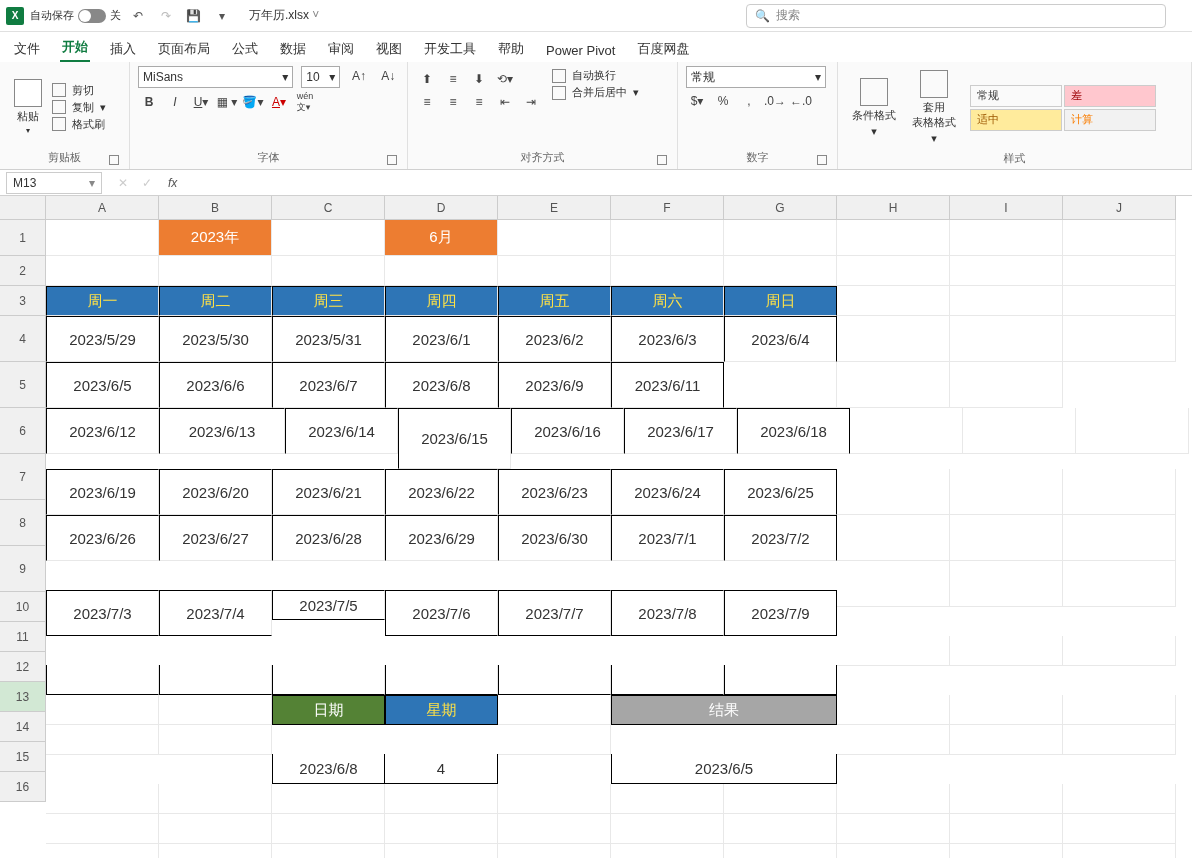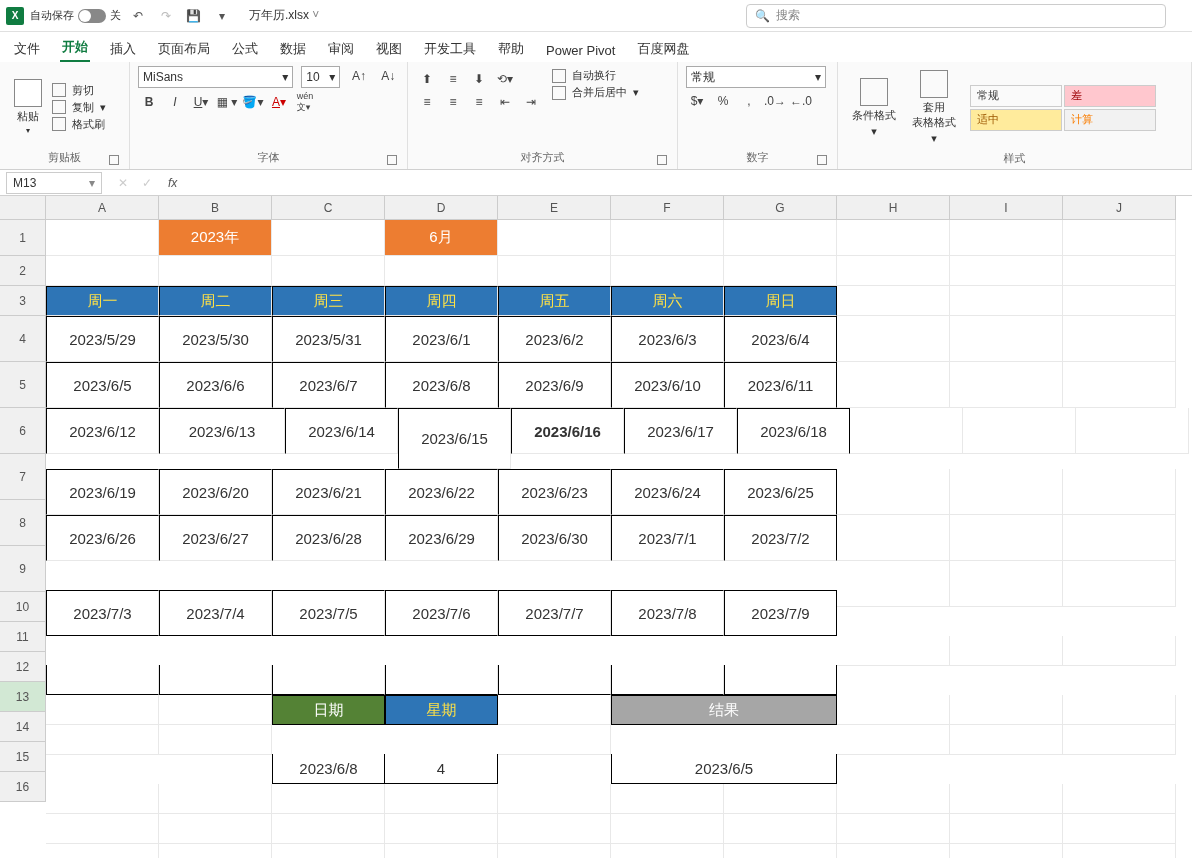--- a/index.html
+++ b/index.html
@@ -314,32 +314,31 @@
           <div class="cell " style="width: 113px; height: 46px;"></div>
           <div class="cell " style="width: 113px; height: 46px;"></div>
           <div class="cell " style="width: 113px; height: 46px;"></div>
         </div>
         <div class="crow">
           <div class="cell b-top b-l" style="width: 113px; height: 46px;">2023/6/5</div>
           <div class="cell b-top b-l" style="width: 113px; height: 46px;">2023/6/6</div>
           <div class="cell b-top b-l" style="width: 113px; height: 46px;">2023/6/7</div>
           <div class="cell b-top b-l" style="width: 113px; height: 46px;">2023/6/8</div>
           <div class="cell b-top b-l" style="width: 113px; height: 46px;">2023/6/9</div>
-          <div class="cell b-top b-l" style="width: 113px; height: 46px;">2023/6/10</div>
           <div class="cell b-top b-l b-r" style="width: 113px; height: 46px;">2023/6/11</div>
           <div class="cell " style="width: 113px; height: 46px;"></div>
           <div class="cell " style="width: 113px; height: 46px;"></div>
           <div class="cell " style="width: 113px; height: 46px;"></div>
         </div>
         <div class="crow">
           <div class="cell b-top b-l" style="width: 113px; height: 46px;">2023/6/12</div>
           <div class="cell b-top b-l" style="width: 126px; height: 46px;">2023/6/13</div>
           <div class="cell b-top b-l" style="width: 113px; height: 46px;">2023/6/14</div>
           <div class="cell b-top b-l" style="width: 113px; height: 61px;">2023/6/15</div>
-          <div class="cell b-top b-l" style="width: 113px; height: 46px; font-weight: bold;">2023/6/16</div>
+          <div class="cell b-top b-l" style="width: 113px; height: 46px;">2023/6/16</div>
           <div class="cell b-top b-l" style="width: 113px; height: 46px;">2023/6/17</div>
           <div class="cell b-top b-l b-r" style="width: 113px; height: 46px;">2023/6/18</div>
           <div class="cell " style="width: 113px; height: 46px;"></div>
           <div class="cell " style="width: 113px; height: 46px;"></div>
           <div class="cell " style="width: 113px; height: 46px;"></div>
         </div>
         <div class="crow">
           <div class="cell b-top b-l" style="width: 113px; height: 46px;">2023/6/19</div>
           <div class="cell b-top b-l" style="width: 113px; height: 46px;">2023/6/20</div>
           <div class="cell b-top b-l" style="width: 113px; height: 46px;">2023/6/21</div>
@@ -359,21 +358,21 @@
           <div class="cell b-top b-l" style="width: 113px; height: 46px;">2023/6/30</div>
           <div class="cell b-top b-l" style="width: 113px; height: 46px;">2023/7/1</div>
           <div class="cell b-top b-l b-r" style="width: 113px; height: 46px;">2023/7/2</div>
           <div class="cell " style="width: 113px; height: 46px;"></div>
           <div class="cell " style="width: 113px; height: 46px;"></div>
           <div class="cell " style="width: 113px; height: 46px;"></div>
         </div>
         <div class="crow">
           <div class="cell b-top b-l b-bot" style="width: 113px; height: 46px;">2023/7/3</div>
           <div class="cell b-top b-l b-bot" style="width: 113px; height: 46px;">2023/7/4</div>
-          <div class="cell b-top b-l b-bot" style="width: 113px; height: 46px;">2023/7/5</div>
+          <div class="cell b-top b-l b-bot" style="width: 113px; height: 30px;">2023/7/5</div>
           <div class="cell b-top b-l b-bot" style="width: 113px; height: 46px;">2023/7/6</div>
           <div class="cell b-top b-l b-bot" style="width: 113px; height: 46px;">2023/7/7</div>
           <div class="cell b-top b-l b-bot" style="width: 113px; height: 46px;">2023/7/8</div>
           <div class="cell b-top b-l b-r b-bot" style="width: 113px; height: 46px;">2023/7/9</div>
           <div class="cell " style="width: 113px; height: 46px;"></div>
           <div class="cell " style="width: 113px; height: 46px;"></div>
           <div class="cell " style="width: 113px; height: 46px;"></div>
         </div>
         <div class="crow">
           <div class="cell b-l b-bot" style="width: 113px; height: 30px;"></div>

